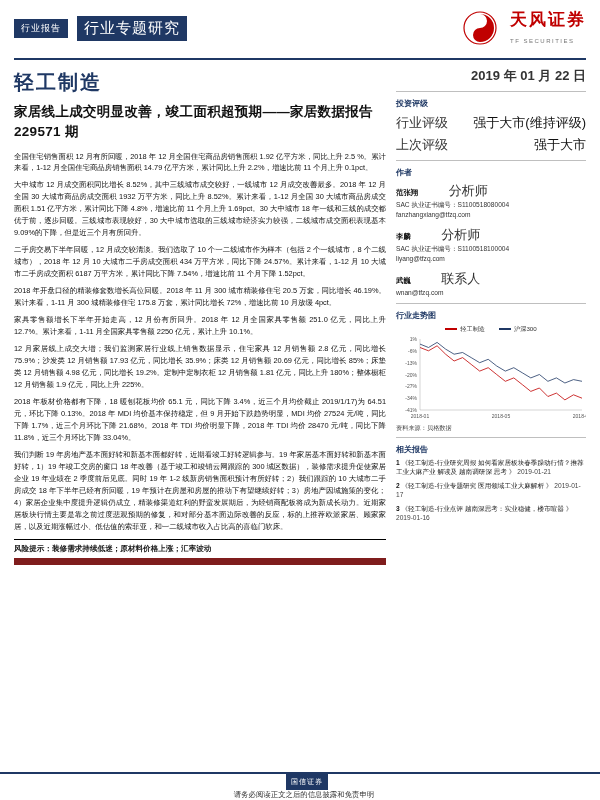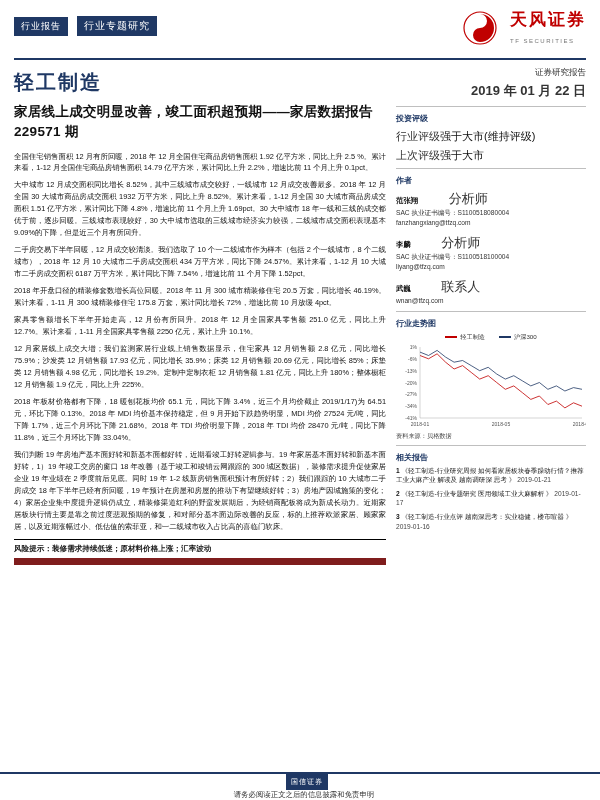--- a/index.html
+++ b/index.html
@@ -12,21 +12,21 @@
     overflow:hidden;
   }
   .page{width:600px;height:800px;position:relative;box-sizing:border-box;padding:10px 14px 0 14px;}
 
   
   .topbar{display:flex;align-items:flex-start;justify-content:space-between;height:46px;}
   .crumbs{display:flex;align-items:center;gap:8px;margin-top:6px;}
   .crumb{
     background:#1f3864;color:#fff;font-size:9px;padding:3px 7px;letter-spacing:1px;
   }
-  .crumb2{background:#1f3864;color:#fff;font-size:10px;padding:3px 7px;letter-spacing:1px;border-left:1px solid #fff;}
+  .crumb2{background:#1f3864;color:#fff;font-size:15px;padding:3px 7px;letter-spacing:1px;border-left:1px solid #fff;}
   .logo{display:flex;align-items:center;gap:13px;}
   .logo-mark{width:34px;height:34px;position:relative;}
   .logo-mark svg{display:block;}
   .logo-txt{line-height:1.1;}
   .logo-cn{font-size:17px;font-weight:bold;color:#c00000;letter-spacing:2px;font-family:"DejaVu Sans",sans-serif;}
   .logo-en{font-size:6px;color:#777;letter-spacing:1.5px;}
 
   .rule{height:2px;background:#1f3864;margin-top:2px;}
 
   
@@ -50,21 +50,21 @@
     padding:4px 0;font-size:7.6px;font-weight:bold;
   }
 
   
   .r-title{font-size:8.5px;color:#333;text-align:right;margin-bottom:3px;}
   .r-date{font-size:13px;color:#333;text-align:right;font-weight:bold;margin-bottom:6px;}
   .r-line{height:1px;background:#bfbfbf;margin:4px 0;}
   .sec-head{
     font-size:8px;font-weight:bold;color:#1f3864;margin:6px 0 3px 0;
   }
-  .kv{display:flex;justify-content:flex-start;font-size:11px;line-height:1.7;color:#222;}
+  .kv{display:flex;justify-content:space-between;font-size:13px;line-height:1.7;color:#222;}
   .kv .k{color:#333;}
   .kv .v{color:#111;}
   .person{margin:3px 0 5px 0;}
   .p-name{font-size:7.4px;font-weight:bold;color:#111;}
   .p-role{font-size:13px;color:#333;display:inline-block;margin-left:26px;}
   .p-line{font-size:6.6px;color:#333;line-height:1.5;}
   .p-mail{font-size:6.6px;color:#333;line-height:1.5;}
 
   
   .chart-wrap{margin-top:4px;}
@@ -127,21 +127,20 @@
       <p class="para">2018 年开盘口径的精装修套数增长高位回暖。2018 年 11 月 300 城市精装修住宅 20.5 万套，同比增长 46.19%。累计来看，1-11 月 300 城精装修住宅 175.8 万套，累计同比增长 72%，增速比前 10 月放缓 4pct。</p>
       <p class="para">家具零售额增长下半年开始走高，12 月份有所回升。2018 年 12 月全国家具零售额 251.0 亿元，同比上升 12.7%。累计来看，1-11 月全国家具零售额 2250 亿元，累计上升 10.1%。</p>
       <p class="para">12 月家居线上成交大增；我们监测家居行业线上销售数据显示，住宅家具 12 月销售额 2.8 亿元，同比增长 75.9%；沙发类 12 月销售额 17.93 亿元，同比增长 35.9%；床类 12 月销售额 20.69 亿元，同比增长 85%；床垫类 12 月销售额 4.98 亿元，同比增长 19.2%。定制中定制衣柜 12 月销售额 1.81 亿元，同比上升 180%；整体橱柜 12 月销售额 1.9 亿元，同比上升 225%。</p>
       <p class="para">2018 年板材价格都有下降，18 暖刨花板均价 65.1 元，同比下降 3.4%，近三个月均价截止 2019/1/17)为 64.51 元，环比下降 0.13%。2018 年 MDI 均价基本保持稳定，但 9 月开始下跌趋势明显，MDI 均价 27524 元/吨，同比下降 1.7%，近三个月环比下降 21.68%。2018 年 TDI 均价明显下降，2018 年 TDI 均价 28470 元/吨，同比下降 11.8%，近三个月环比下降 33.04%。</p>
       <p class="para">我们判断 19 年房地产基本面好转和新基本面都好转，近期看竣工好转逻辑参与。19 年家居基本面好转和新基本面好转，1）19 年竣工交房的窗口 18 年改善（基于竣工和竣销云网跟踪的 300 城区数据），装修需求提升促使家居企业 19 年业绩在 2 季度前后见底。同时 19 年 1-2 线新房销售面积预计有所好转；2）我们跟踪的 10 大城市二手房成交 18 年下半年已经有所回暖，19 年预计在房屋和房屋的推动下有望继续好转；3）房地产因城施策的变化；4）家居企业集中度提升逻辑仍成立，精装修渠道红利的野蛮发展期后，为经销商配板将成为新成长动力。近期家居板块行情主要是靠之前过度悲观预期的修复，和对部分基本面边际改善的反应，标的上推荐欧派家居、顾家家居，以及近期涨幅过小、低估值的索菲亚，和一二线城市收入占比高的喜临门软床。</p>
 
       <div class="risk">风险提示：装修需求持续低迷；原材料价格上涨；汇率波动</div>
     </div>
 
     <div class="right">
-      <div class="r-title">证券研究报告</div>
       <div class="r-date">2019 年 01 月 22 日</div>
       <div class="r-line"></div>
 
       <div class="sec-head">投资评级</div>
       <div class="kv">
         <span class="k">行业评级</span>
         <span class="v">强于大市(维持评级)</span>
       </div>
       <div class="kv">
         <span class="k">上次评级</span>

